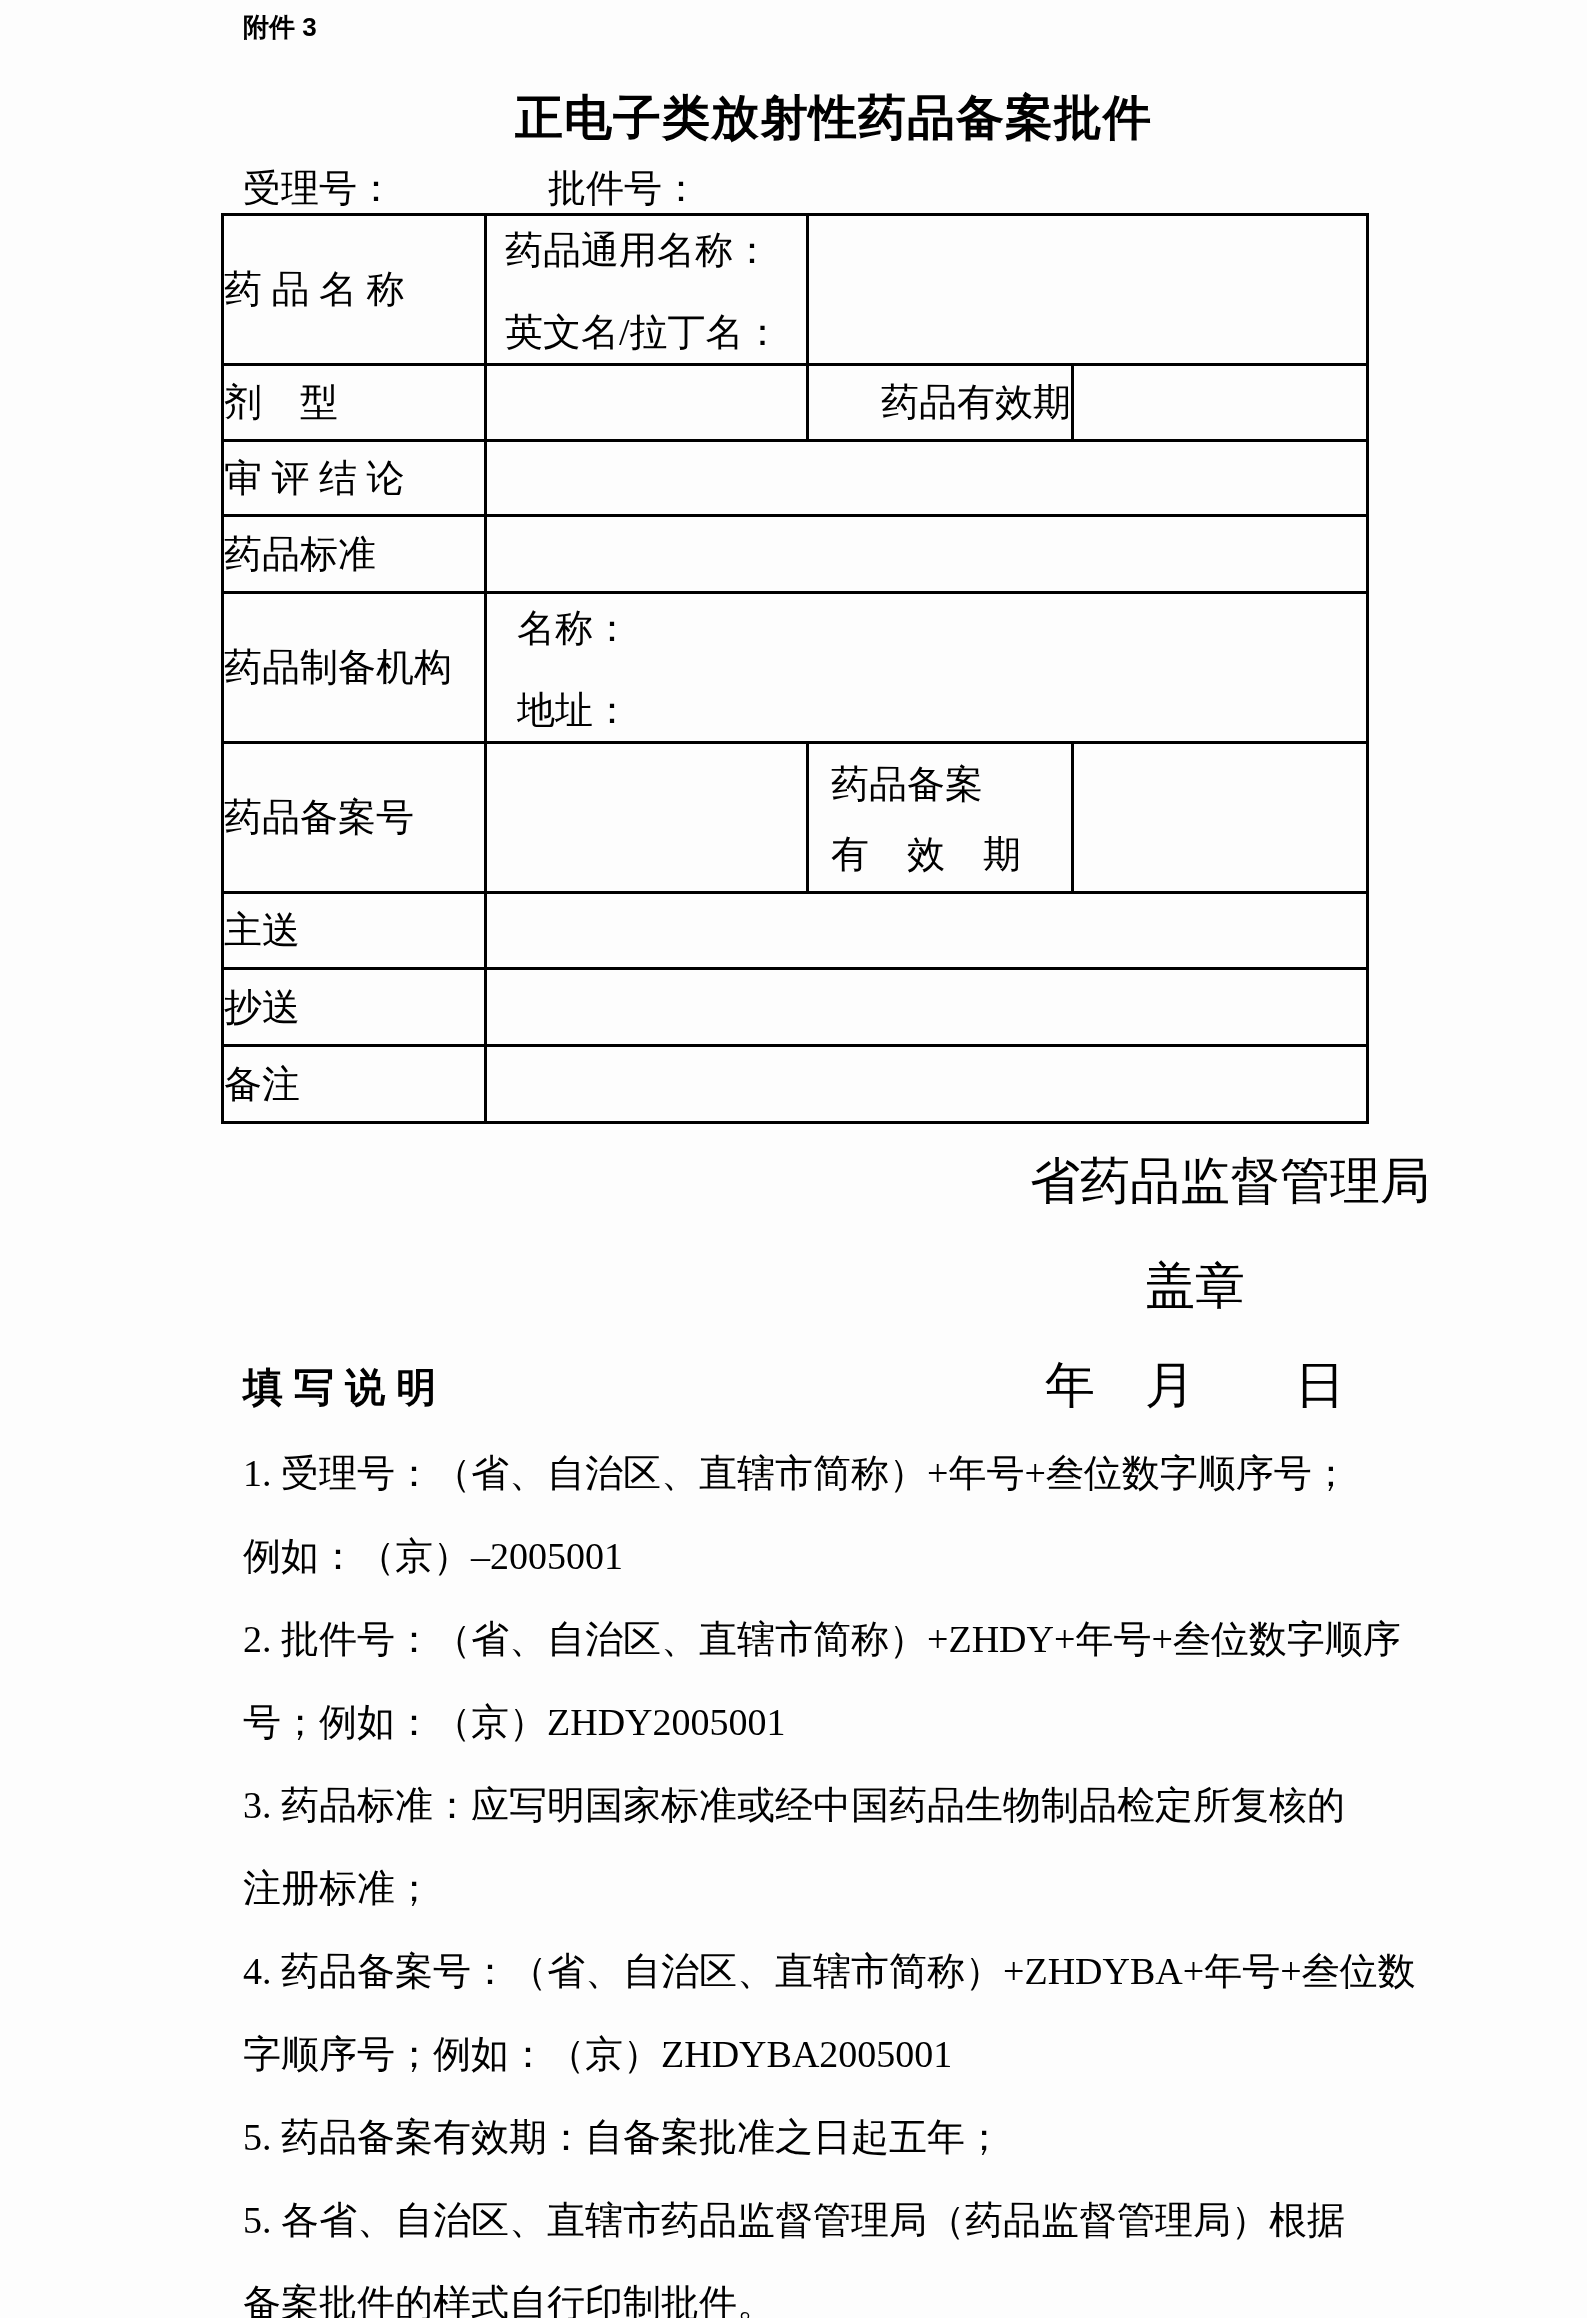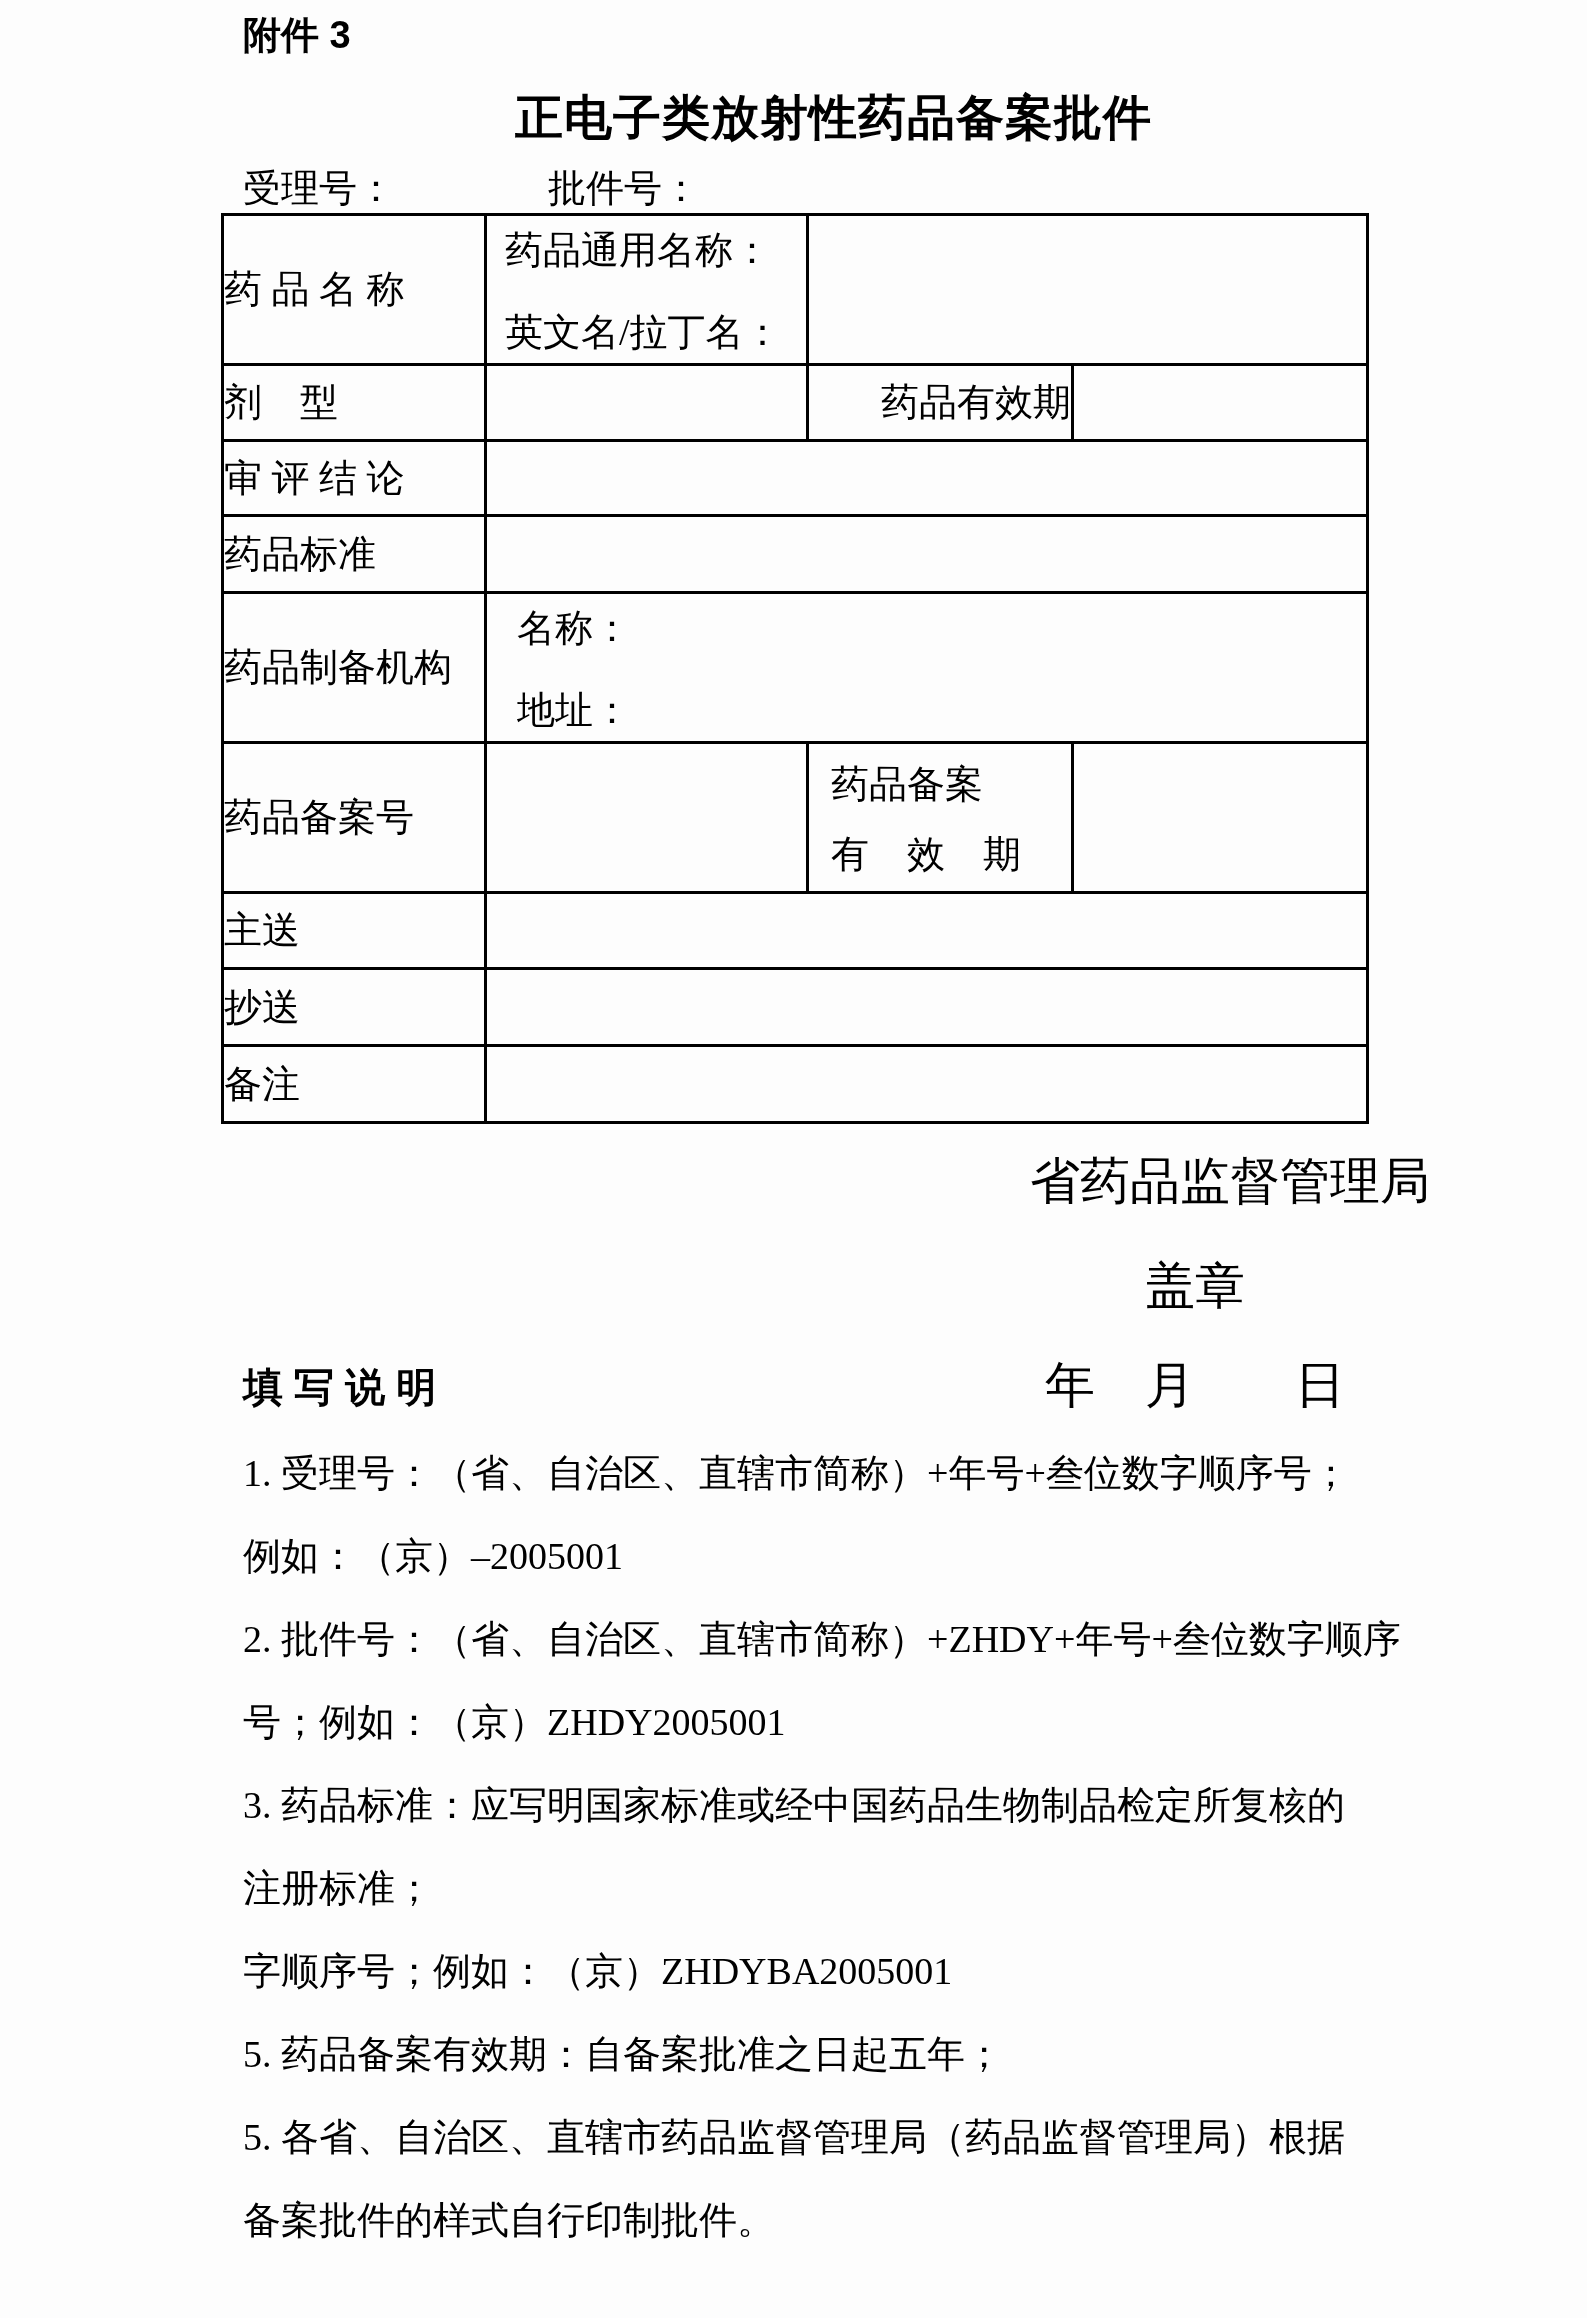--- a/index.html
+++ b/index.html
@@ -8,21 +8,21 @@
     position:relative;
     width:1587px; height:2318px;
     margin:0 auto;
     background:#fdfdfd;
     color:#000;
     overflow:hidden;
     font-family:"Liberation Serif","DejaVu Serif",serif;
   }
   .attachment {
     position:absolute; left:243px; top:10px;
-    font-size:38px; font-weight:bold;
+    font-size:26px; font-weight:bold;
     font-family:"Liberation Sans","DejaVu Sans",sans-serif;
   }
   .doc-title {
     position:absolute; left:12px; top:86px; width:100%;
     text-align:center;
     font-size:48px; font-weight:bold; letter-spacing:1px;
     font-family:"Liberation Sans","DejaVu Sans",sans-serif;
     margin-left:28px;
   }
   .accept-line { position:absolute; top:163px; left:0; width:100%; font-size:38px; }
@@ -157,19 +157,20 @@
 
   <div class="notes-heading">填 写 说 明</div>
 
   <div class="notes">
     <div class="note-line">1. 受理号：（省、自治区、直辖市简称）+年号+叁位数字顺序号；</div>
     <div class="note-line">例如：（京）–2005001</div>
     <div class="note-line">2. 批件号：（省、自治区、直辖市简称）+ZHDY+年号+叁位数字顺序</div>
     <div class="note-line">号；例如：（京）ZHDY2005001</div>
     <div class="note-line">3. 药品标准：应写明国家标准或经中国药品生物制品检定所复核的</div>
     <div class="note-line">注册标准；</div>
+    <div class="note-line">4. 药品备案号：（省、自治区、直辖市简称）+ZHDYBA+年号+叁位数</div>
     <div class="note-line">字顺序号；例如：（京）ZHDYBA2005001</div>
     <div class="note-line">5. 药品备案有效期：自备案批准之日起五年；</div>
     <div class="note-line">5. 各省、自治区、直辖市药品监督管理局（药品监督管理局）根据</div>
     <div class="note-line">备案批件的样式自行印制批件。</div>
   </div>
 
 </div>
 
 </body></html>

